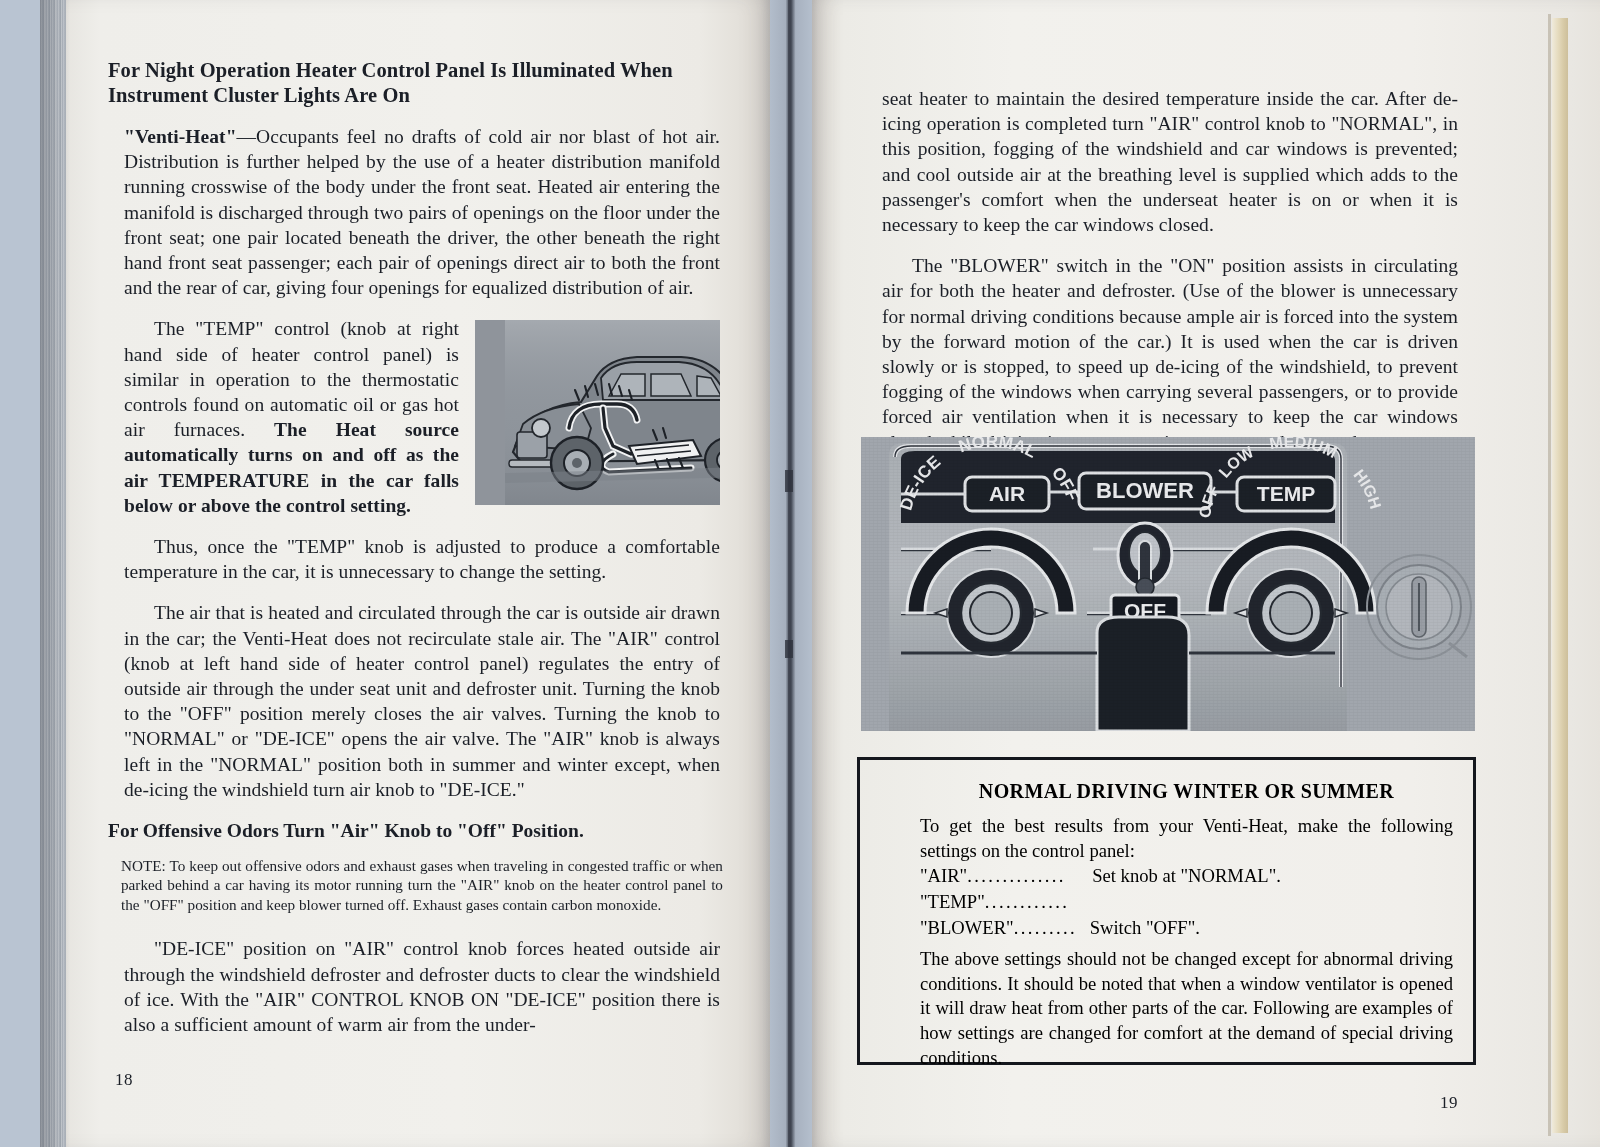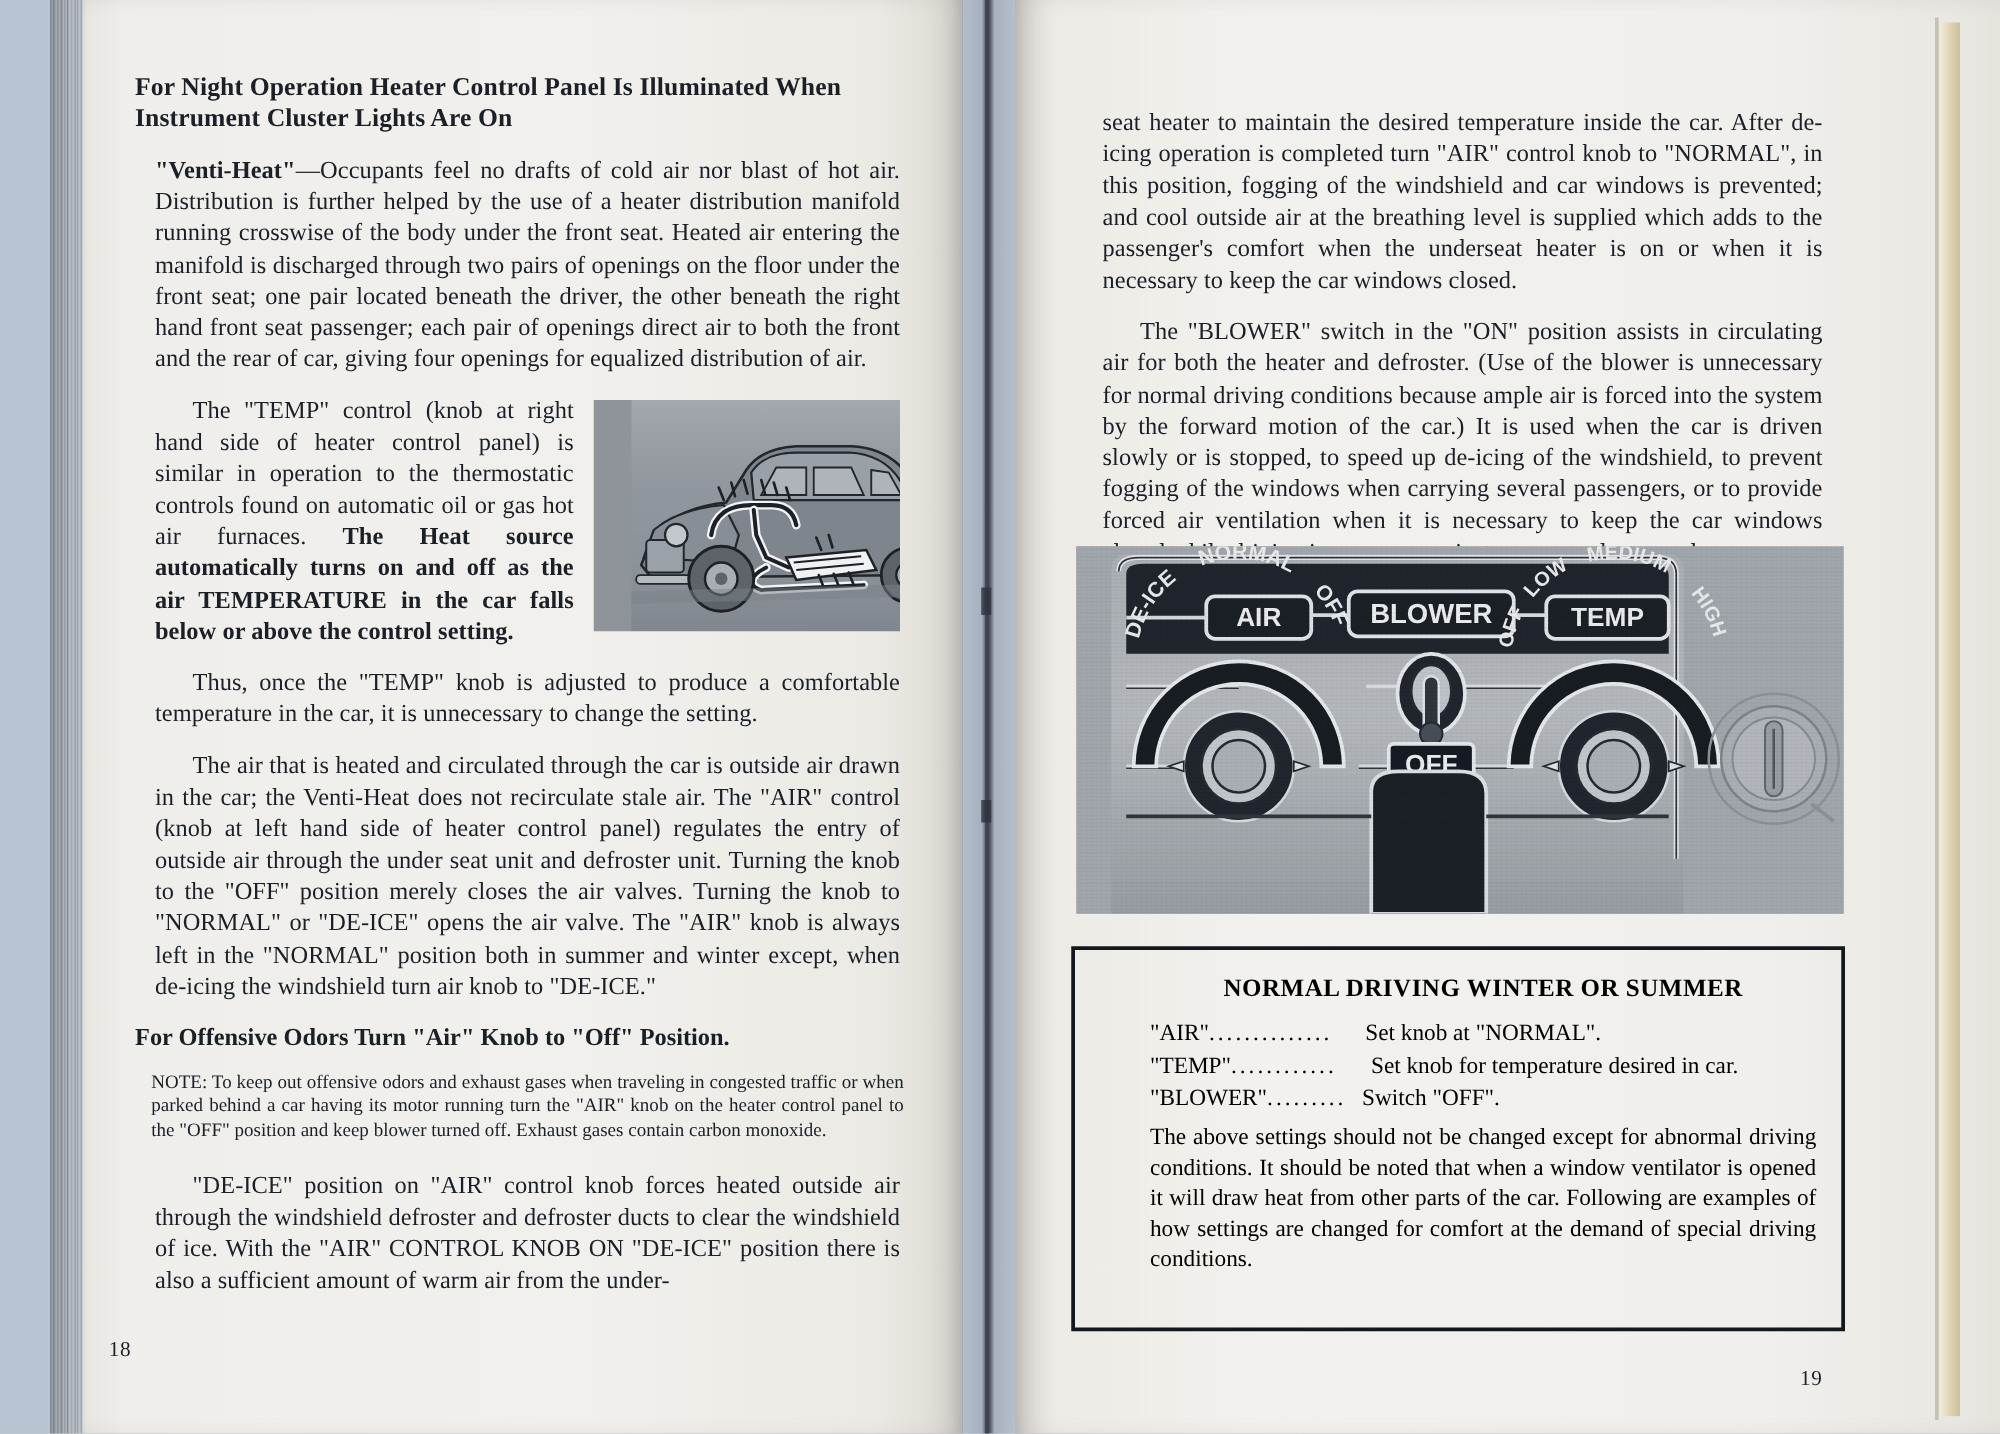--- a/index.html
+++ b/index.html
@@ -168,21 +168,21 @@
     <p class="body">Thus, once the "TEMP" knob is adjusted to produce a comfortable temperature in the car, it is unnecessary to change the setting.</p>
     <p class="body">The air that is heated and circulated through the car is outside air drawn in the car; the Venti-Heat does not recirculate stale air. The "AIR" control (knob at left hand side of heater control panel) regulates the entry of outside air through the under seat unit and defroster unit. Turning the knob to the "OFF" position merely closes the air valves. Turning the knob to "NORMAL" or "DE-ICE" opens the air valve. The "AIR" knob is always left in the "NORMAL" position both in summer and winter except, when de-icing the windshield turn air knob to "DE-ICE."</p>
 
     <div class="subhead">For Offensive Odors Turn "Air" Knob to "Off" Position.</div>
 
     <p class="note">NOTE:  To keep out offensive odors and exhaust gases when traveling in congested traffic or when parked behind a car having its motor running turn the "AIR" knob on the heater control panel to the "OFF" position and keep blower turned off. Exhaust gases contain carbon monoxide.</p>
 
     <p class="body" style="margin-top:22px;">"DE-ICE" position on "AIR" control knob forces heated outside air through the windshield defroster and defroster ducts to clear the windshield of ice. With the "AIR" CONTROL KNOB ON "DE-ICE" position there is also a sufficient amount of warm air from the under-</p>
   </div>
 
-  <div class="folio" style="left:87px; top:1070px;">18</div>
+  <div class="folio" style="left:115px; top:1070px;">18</div>
 
   <div class="page page-right"></div>
 
   <div class="col" style="left:866px; top:70px; width:608px;">
     <p class="body noind">seat heater to maintain the desired temperature inside the car. After de-icing operation is completed turn "AIR" control knob to "NORMAL", in this position, fogging of the windshield and car windows is prevented; and cool outside air at the breathing level is supplied which adds to the passenger's comfort when the underseat heater is on or when it is necessary to keep the car windows closed.</p>
     <p class="body">The "BLOWER" switch in the "ON" position assists in circulating air for both the heater and defroster. (Use of the blower is unnecessary for normal driving conditions because ample air is forced into the system by the forward motion of the car.) It is used when the car is driven slowly or is stopped, to speed up de-icing of the windshield, to prevent fogging of the windows when carrying several passengers, or to provide forced air ventilation when it is necessary to keep the car windows closed while driving in a summer rainstorm or on dusty roads.</p>
   </div>
 
   <div class="panel-photo">
     <svg viewBox="0 0 614 294" width="614" height="294">
@@ -285,31 +285,31 @@
         <path d="M588 206 L606 220" stroke="#8e949a" stroke-width="3" fill="none"></path>
       </g>
       <rect x="0" y="0" width="614" height="294" fill="#6e747b" opacity=".07"></rect>
     </svg>
     <div class="grain"></div>
   </div>
 
   <div class="box">
     <div class="box-inner">
       <div class="box-title">NORMAL DRIVING WINTER OR SUMMER</div>
+      <p>To get the best results from your Venti-Heat, make the following settings on the control panel:</p>
 
       <div class="settings">
         <div class="set-row">
           <span class="set-label">"AIR"</span>
           <span class="set-dots d1">..............</span>
           <span class="set-val">Set knob at "NORMAL".</span>
         </div>
         <div class="set-row">
           <span class="set-label">"TEMP"</span>
           <span class="set-dots d2">............</span>
-          <span class="set-val">Set knob for temperature desired in car.</span>
         </div>
         <div class="set-row">
           <span class="set-label">"BLOWER"</span>
           <span class="set-dots d3">.........</span>
           <span class="set-val">Switch "OFF".</span>
         </div>
       </div>
 
       <p style="margin-top:6px;">The above settings should not be changed except for abnormal driving conditions. It should be noted that when a window ventilator is opened it will draw heat from other parts of the car. Following are examples of how settings are changed for comfort at the demand of special driving conditions.</p>
     </div>

